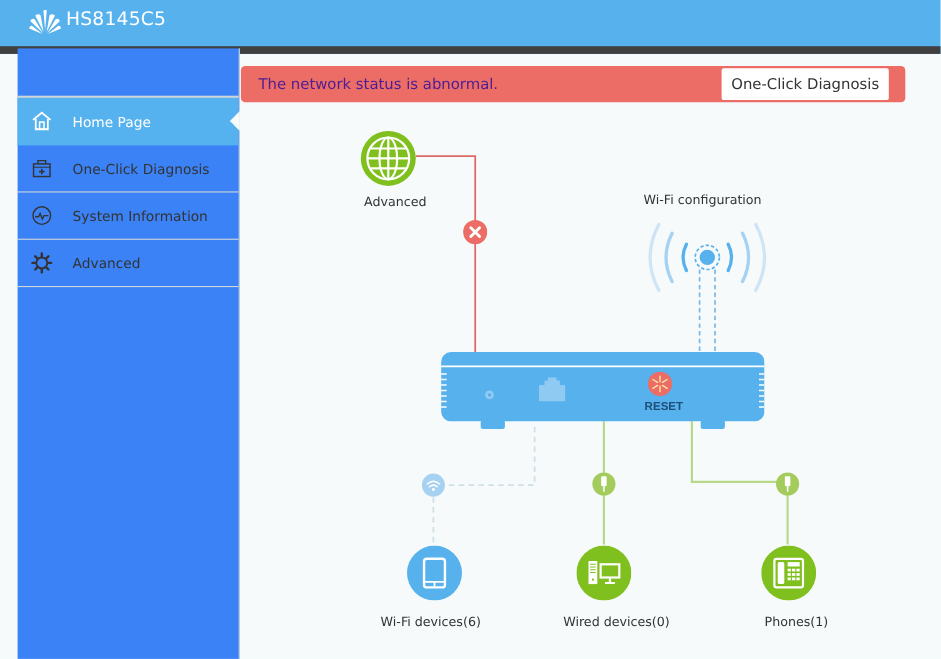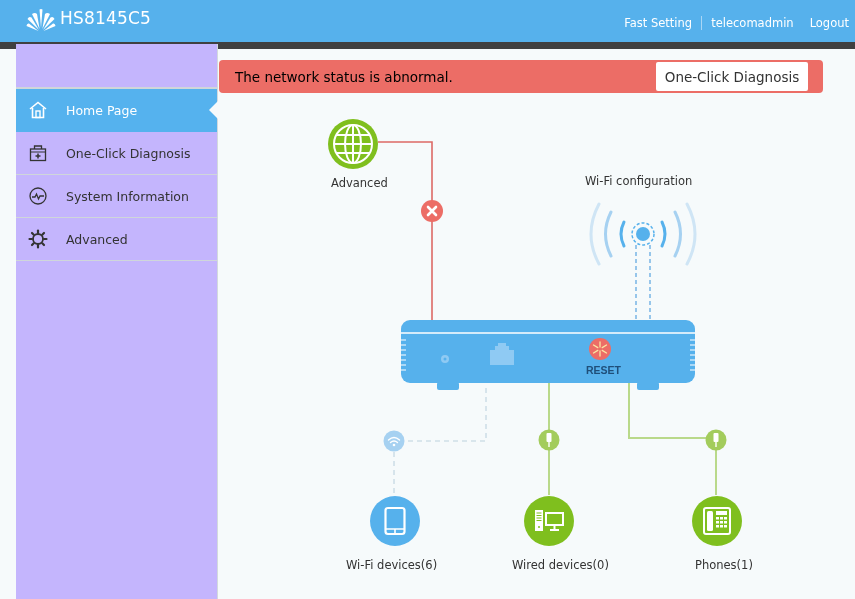--- a/index.html
+++ b/index.html
@@ -4,57 +4,50 @@
 <style>
   html, body { margin:0; padding:0; }
   body { width:855px; height:599px; overflow:hidden; background:#f6fafb; font-family:"Liberation Sans", "DejaVu Sans", sans-serif; position:relative; }
   .topbar { position:absolute; left:0; top:0; width:855px; height:42px; background:#56b1ec; border-bottom:7px solid #404040; }
   .logo { position:absolute; left:26px; top:9px; width:30px; height:24px; }
   .model { position:absolute; left:60px; top:8px; color:#fff; font-size:17px; font-family:"DejaVu Sans", sans-serif; letter-spacing:0.2px; }
   .toplinks { position:absolute; right:6px; top:16px; font-size:11.5px; color:#fff; font-family:"DejaVu Sans", sans-serif; display:flex; align-items:center; }
   .toplinks span { cursor:pointer; }
   .toplinks .sep { width:1px; height:14px; background:#a9d6f5; margin:0 9px; }
   .toplinks .gap { width:16px; }
-  .sidebar { position:absolute; left:16px; top:44px; width:201px; height:555px; background:#c4b5fd; border-right:1px solid #d2d9dd; }
+  .sidebar { position:absolute; left:16px; top:44px; width:201px; height:555px; background:#3b82f6; border-right:1px solid #d2d9dd; }
   .sb-top { height:43px; border-bottom:2px solid #cfd6da; }
   .nav-item { position:relative; height:42px; border-bottom:1px solid #cfd6da; display:flex; align-items:center; cursor:pointer; }
   .nav-item .ic { position:absolute; left:12px; top:11px; width:20px; height:20px; }
   .nav-item .lbl { position:absolute; left:50px; font-size:12.5px; color:#333; font-family:"DejaVu Sans", sans-serif; }
   .nav-item.active { background:#55b2ee; border-bottom:1px solid #55b2ee; }
   .nav-item.active .lbl { color:#fff; }
   .nav-item.active:after { content:""; position:absolute; right:-1px; top:12px; border-top:9px solid transparent; border-bottom:9px solid transparent; border-right:9px solid #f6fafb; }
   .alert { position:absolute; left:219px; top:60px; width:604px; height:33px; background:#ec6d66; border-radius:4px; }
-  .alert-text { position:absolute; left:16px; top:9px; color:#000000; font-size:13.5px; font-family:"DejaVu Sans", sans-serif; }
+  .alert-text { position:absolute; left:16px; top:9px; color:#4c1d95; font-size:13.5px; font-family:"DejaVu Sans", sans-serif; }
   .alert-btn { position:absolute; right:15px; top:2px; height:29px; width:152px; background:#fff; border:none; border-radius:2px; font-size:13.5px; color:#333; font-family:"DejaVu Sans", sans-serif; cursor:pointer; padding:0; }
   .diagram { position:absolute; left:0; top:0; }
   .lbl-txt { position:absolute; font-size:11.5px; color:#333; font-family:"DejaVu Sans", sans-serif; white-space:nowrap; }
 </style>
 </head>
 <body>
 
 <div class="topbar">
   <svg class="logo" viewBox="0 0 30 24">
     <g fill="#fff">
       <path d="M13.6 20 L6 5 Q9 3 11 5 Z"></path>
       <path d="M16.4 20 L24 5 Q21 3 19 5 Z"></path>
       <path d="M13 21 L1.5 10 Q3 7 5.5 8.5 Z"></path>
       <path d="M17 21 L28.5 10 Q27 7 24.5 8.5 Z"></path>
       <path d="M12.5 22 L0.5 17 Q0.8 14 3 14.5 Z"></path>
       <path d="M17.5 22 L29.5 17 Q29.2 14 27 14.5 Z"></path>
       <path d="M13.5 0.5 Q15 -0.5 16.5 0.5 L15 19 Z"></path>
     </g>
   </svg>
   <span class="model">HS8145C5</span>
-  <div class="toplinks">
-    <span>Fast Setting</span>
-    <div class="sep"></div>
-    <span>telecomadmin</span>
-    <div class="gap"></div>
-    <span>Logout</span>
-  </div>
 </div>
 
 <div class="sidebar">
   <div class="sb-top"></div>
   <div class="nav-item active">
     <svg class="ic" viewBox="0 0 20 20">
       <path d="M2 9 L10 2.5 L18 9" fill="none" stroke="#fff" stroke-width="1.6"></path>
       <path d="M4.5 8 V17.5 H15.5 V8" fill="none" stroke="#fff" stroke-width="1.6"></path>
       <rect x="8" y="11" width="4" height="6.5" fill="none" stroke="#fff" stroke-width="1.4"></rect>
     </svg>

